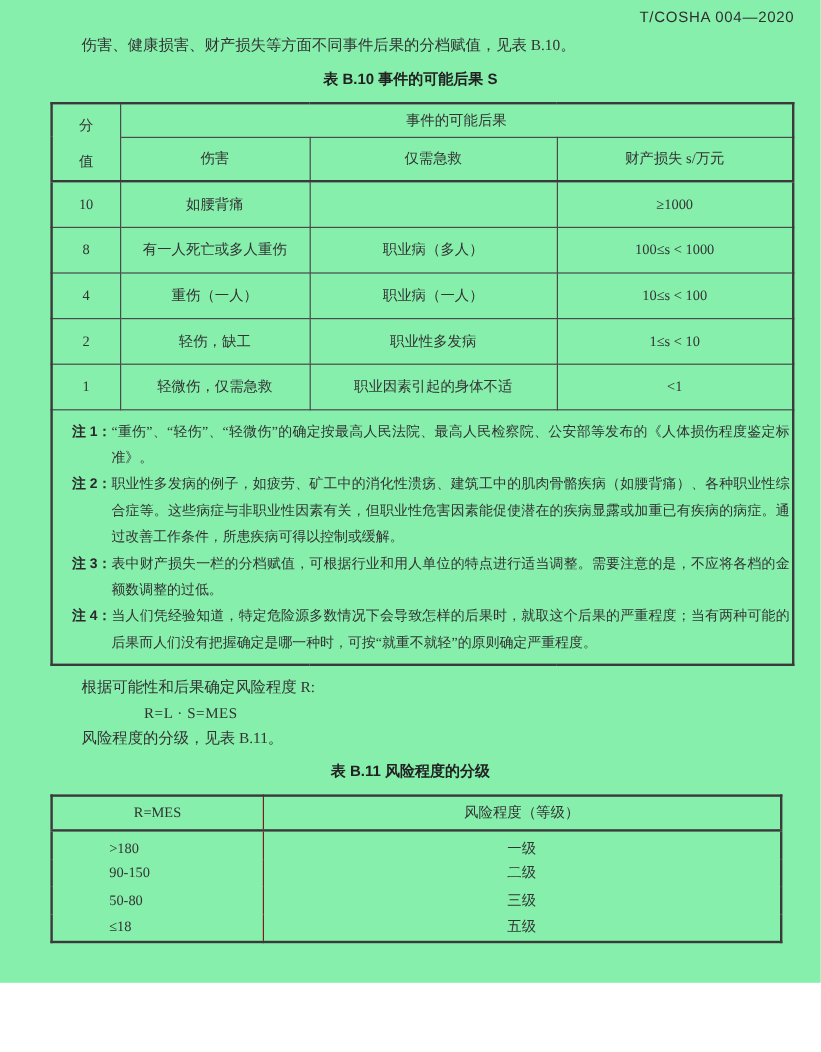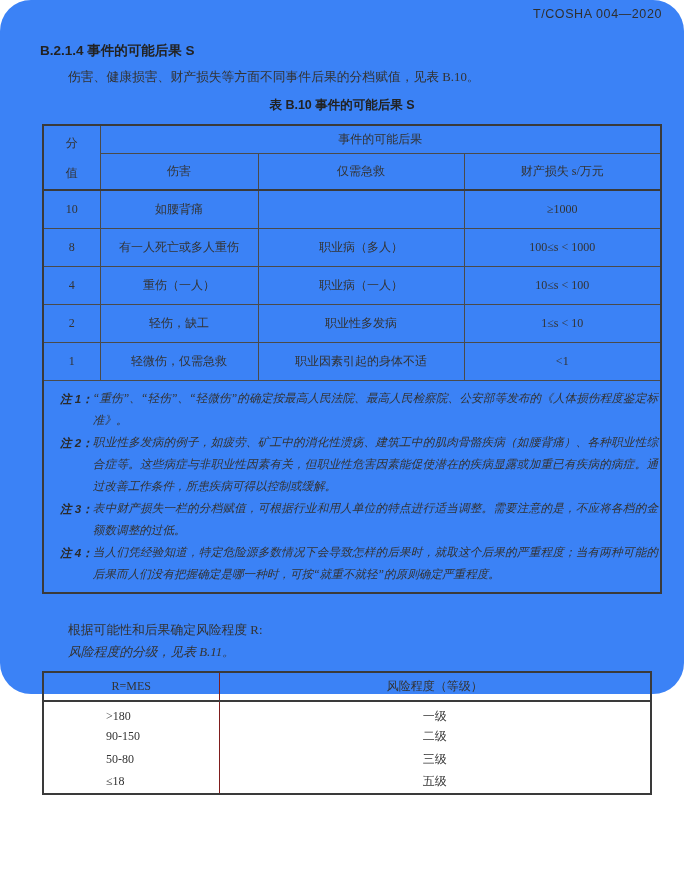--- a/index.html
+++ b/index.html
@@ -5,23 +5,22 @@
   * { box-sizing: border-box; margin: 0; padding: 0; }
   html, body { background: #ffffff; }
   body {
     width: 684px; height: 877px;
     font-family: "Liberation Serif", "DejaVu Serif", serif;
     color: #2b2b2b;
     overflow: hidden;
   }
   .page {
     position: relative;
-    width: 684px; height: 694px;
-    background: #3b82f6;
-    border-radius: 31px;
+    width: 684px; height: 819px;
+    background: #86efac;
   }
   .doc-code {
     padding: 7px 22px 0 0;
     text-align: right;
     font-family: "Liberation Sans", "DejaVu Sans", sans-serif;
     font-size: 12.5px;
     letter-spacing: 0.6px;
     color: #2f2f2f;
   }
   .sec-heading {
@@ -65,21 +64,20 @@
   .t10 .corner .c-top { padding-bottom: 18px; }
   
   .t10 tr.nrow { height: 194px; }
   .t10 td.notes {
     text-align: left;
     vertical-align: top;
     padding: 7px 2px 6px 16px;
     font-size: 11.6px;
     line-height: 22px;
     color: #333;
-    font-style: italic;
   }
   .note { display: flex; align-items: flex-start; }
   .note-label {
     font-family: "Liberation Sans", "DejaVu Sans", sans-serif;
     font-weight: bold;
     white-space: nowrap;
     color: #2a2a2a;
   }
   .note-text { flex: 1; text-align: justify; }
   
@@ -93,32 +91,31 @@
   .t11 thead th {
     border-bottom: 2px solid #3a3a3a;
     font-weight: normal;
     text-align: center;
     vertical-align: middle;
     color: #333;
   }
   .t11 th.c1, .t11 td.c1 { border-right: 1px solid #7f1d1d; }
   .t11 tbody tr { height: 23px; }
   .t11 tbody td { vertical-align: middle; color: #333; }
-  .t11 tbody td.c1 { text-align: left; padding-left: 62px; }
+  .t11 tbody td.c1 { text-align: left; padding-left: 47px; }
   .t11 tbody td.c2 { text-align: center; }
   .t11 tbody tr:first-child td { padding-top: 6px; }
 </style>
 </head>
 <body>
 
 <div class="page">
 
   <div class="doc-code">T/COSHA 004—2020</div>
 
-  <div class="sec-heading">B.2.1.4  事件的可能后果 S</div>
 
   <p class="body-line">伤害、健康损害、财产损失等方面不同事件后果的分档赋值，见表 B.10。</p>
 
   <div class="tbl-caption">表 B.10  事件的可能后果 S</div>
 
   <table class="t10">
     <colgroup>
       <col style="width:57px">
         <col style="width:158px">
         <col style="width:206px">
@@ -186,23 +183,25 @@
           <div class="note">
             <span class="note-label">注 4：</span>
             <span class="note-text">当人们凭经验知道，特定危险源多数情况下会导致怎样的后果时，就取这个后果的严重程度；当有两种可能的后果而人们没有把握确定是哪一种时，可按“就重不就轻”的原则确定严重程度。</span>
           </div>
         </td>
       </tr>
     </tbody>
   </table>
 
 
-  <p class="body-line" style="margin-top:28px;">根据可能性和后果确定风险程度 R:</p>
-  <p class="body-line" style="margin-top:5px;font-style:italic;">风险程度的分级，见表 B.11。</p>
-
+  <p class="body-line" style="margin-top:10px;">根据可能性和后果确定风险程度 R:</p>
+  <p class="formula-line">R=L · S=MES</p>
+  <p class="body-line" style="margin-top:5px;">风险程度的分级，见表 B.11。</p>
+
+  <div class="tbl-caption">表 B.11  风险程度的分级</div>
 
   <table class="t11">
     <colgroup>
       <col style="width:176px">
         <col style="width:432px">
     </colgroup>
     <thead>
       <tr>
         <th class="c1">R=MES</th>
         <th class="c2">风险程度（等级）</th>

